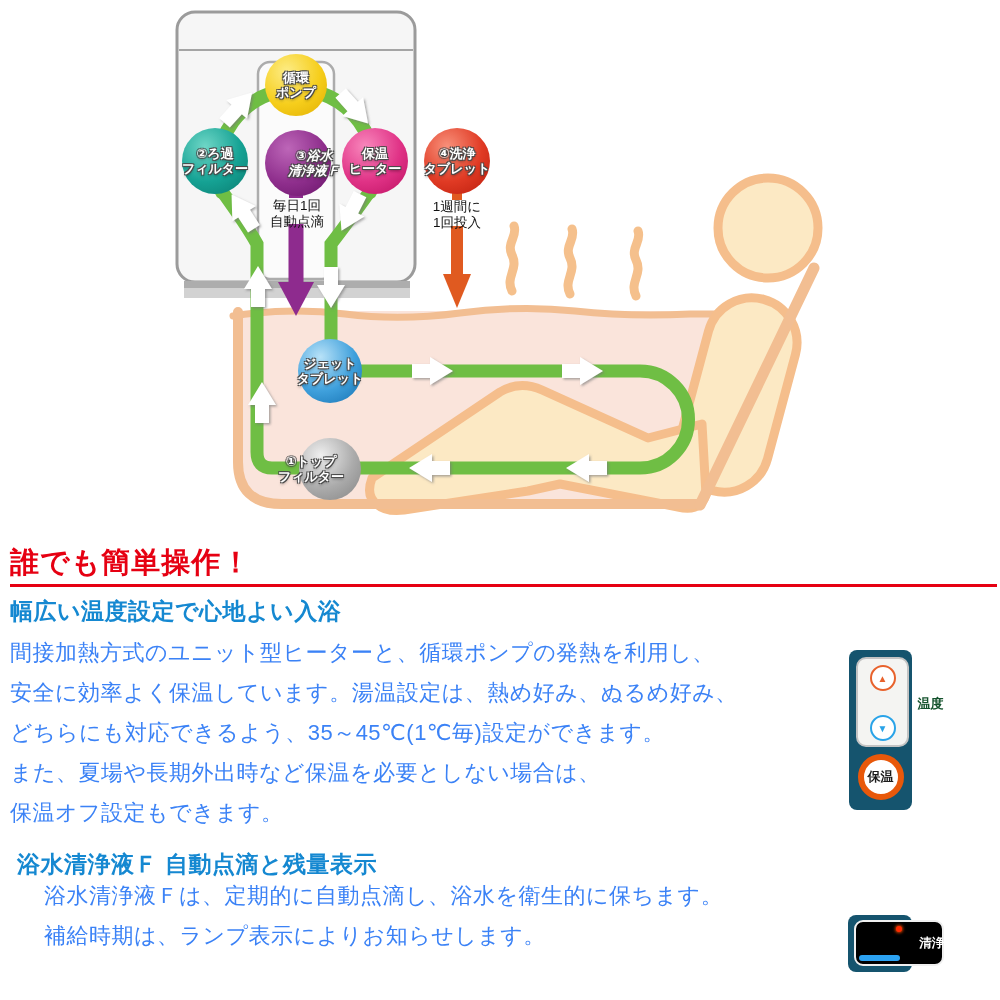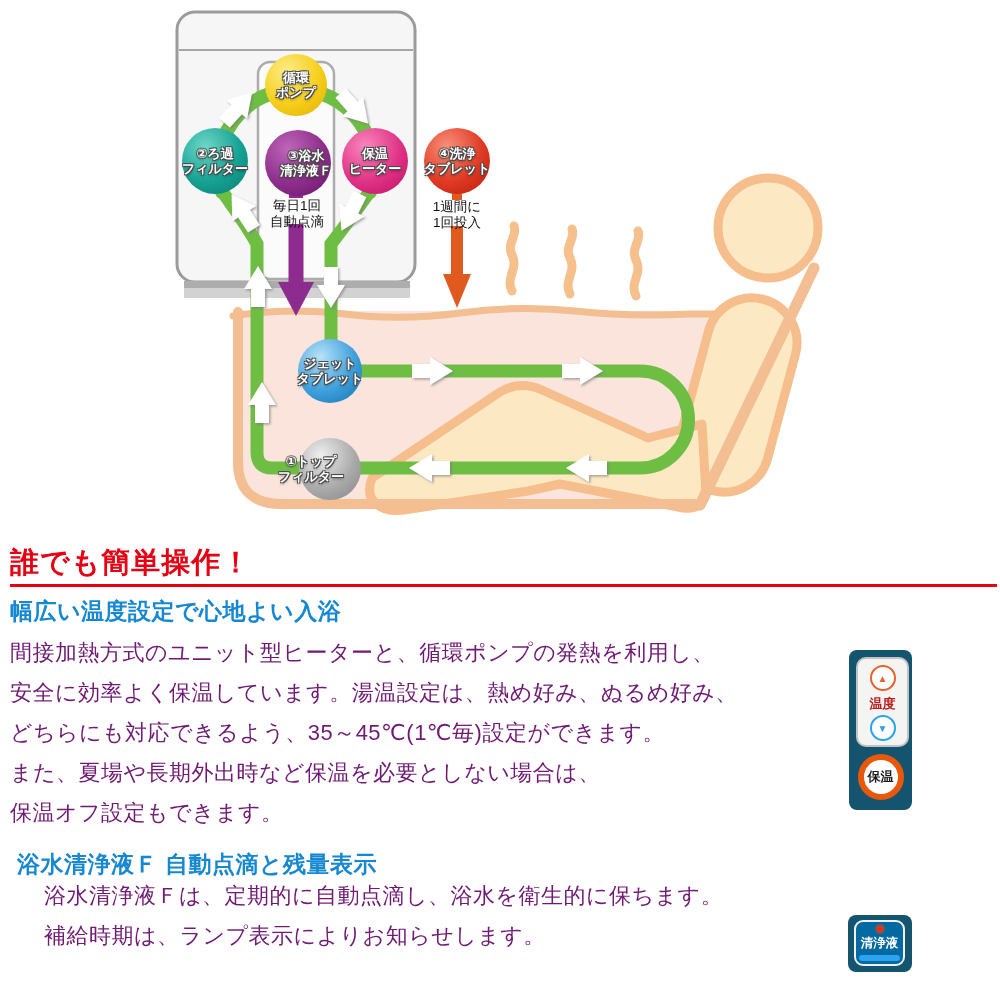--- a/index.html
+++ b/index.html
@@ -12,36 +12,36 @@
   .bubble-label{position:absolute;transform:translate(-50%,-50%);text-align:center;
     font-weight:bold;font-size:13px;line-height:15px;color:#fff;white-space:nowrap;
     text-shadow:-1px -1px 0 #4a4a4a,1px -1px 0 #4a4a4a,-1px 1px 0 #4a4a4a,1px 1px 0 #4a4a4a,0 2px 3px rgba(0,0,0,.45);}
   .note-label{position:absolute;transform:translate(-50%,-50%);text-align:center;
     font-weight:normal;font-size:13.5px;line-height:15.5px;color:#111;white-space:nowrap;}
 
   
   .h-red{position:absolute;left:10px;top:543px;font-size:29px;font-weight:800;color:#e60012;letter-spacing:1px;}
   .rule-red{position:absolute;left:10px;top:584px;width:987px;height:3px;background:#e60012;}
   .h-blue{position:absolute;left:10px;font-size:23px;font-weight:800;color:#1588d1;letter-spacing:.5px;}
-  .para{position:absolute;left:10px;font-size:22px;font-weight:500;color:#701a75;line-height:40px;letter-spacing:.5px;white-space:nowrap;}
+  .para{position:absolute;left:10px;font-size:22px;font-weight:500;color:#3b82f6;line-height:40px;letter-spacing:.5px;white-space:nowrap;}
 
   
   .panel{position:absolute;background:#15546e;border-radius:8px;}
   .temp-inner{position:absolute;left:7px;top:7px;width:49px;height:86px;background:#f4f4f2;
     border:2px solid #c3c3c3;border-radius:10px;}
   .round-btn{position:absolute;left:50%;transform:translateX(-50%);width:22px;height:22px;border-radius:50%;
     background:#fff;display:flex;align-items:center;justify-content:center;font-size:10px;}
   .btn-up{top:6px;border:2px solid #e8622c;color:#e8622c;}
   .btn-down{top:56px;border:2px solid #29a3e8;color:#29a3e8;}
-  .temp-label{position:absolute;top:36px;width:100%;text-align:center;font-size:13px;font-weight:bold;color:#b91c1c;}
+  .temp-label{position:absolute;top:36px;width:100%;text-align:center;font-size:13px;font-weight:bold;color:#14532d;padding-left:48px;}
   .keep-warm{position:absolute;left:50%;top:104px;transform:translateX(-50%);width:34px;height:34px;background:#fff;
     border:6px solid #e8580a;border-radius:50%;display:flex;align-items:center;justify-content:center;
     font-size:13px;font-weight:bold;color:#1a1a1a;}
-  .liq-inner{position:absolute;left:6px;top:5px;width:47px;height:42px;background:#0369a1;
-    border:2.5px solid #f0f0f0;border-radius:9px;}
+  .liq-inner{position:absolute;left:6px;top:5px;width:47px;height:42px;background:#000000;
+    border:2.5px solid #f0f0f0;border-radius:9px;padding-left:39px;}
   .led{position:absolute;left:50%;top:4px;transform:translateX(-50%);width:6px;height:6px;border-radius:50%;
     background:#ff2a00;box-shadow:0 0 3px 1px rgba(255,80,0,.8);}
   .liq-label{position:absolute;top:13px;width:100%;text-align:center;font-size:12.5px;font-weight:bold;color:#fff;}
   .liq-bar{position:absolute;left:3px;bottom:3px;width:41px;height:6px;background:#2ba2f2;border-radius:3px;}
 </style>
 </head>
 <body>
 
 <div id="stage">
 
@@ -119,21 +119,21 @@
   <div class="bubble" style="left:299px;top:438px;width:62px;height:62px;background:radial-gradient(circle at 35% 28%,#efefef,#ababab 55%,#848484);"></div>
 
   <div class="bubble-label" style="left:296px;top:85px;">
     <div>循環</div>
       <div>ポンプ</div>
   </div>
   <div class="bubble-label" style="left:215px;top:161px;">
     <div>②ろ過</div>
       <div>フィルター</div>
   </div>
-  <div class="bubble-label" style="left:306px;top:163px;">
+  <div class="bubble-label" style="left:314px;top:163px;font-style:italic;">
     <div>③浴水</div>
       <div>清浄液Ｆ</div>
   </div>
   <div class="bubble-label" style="left:375px;top:161px;">
     <div>保温</div>
       <div>ヒーター</div>
   </div>
   <div class="bubble-label" style="left:457px;top:161px;">
     <div>④洗浄</div>
       <div>タブレット</div>

